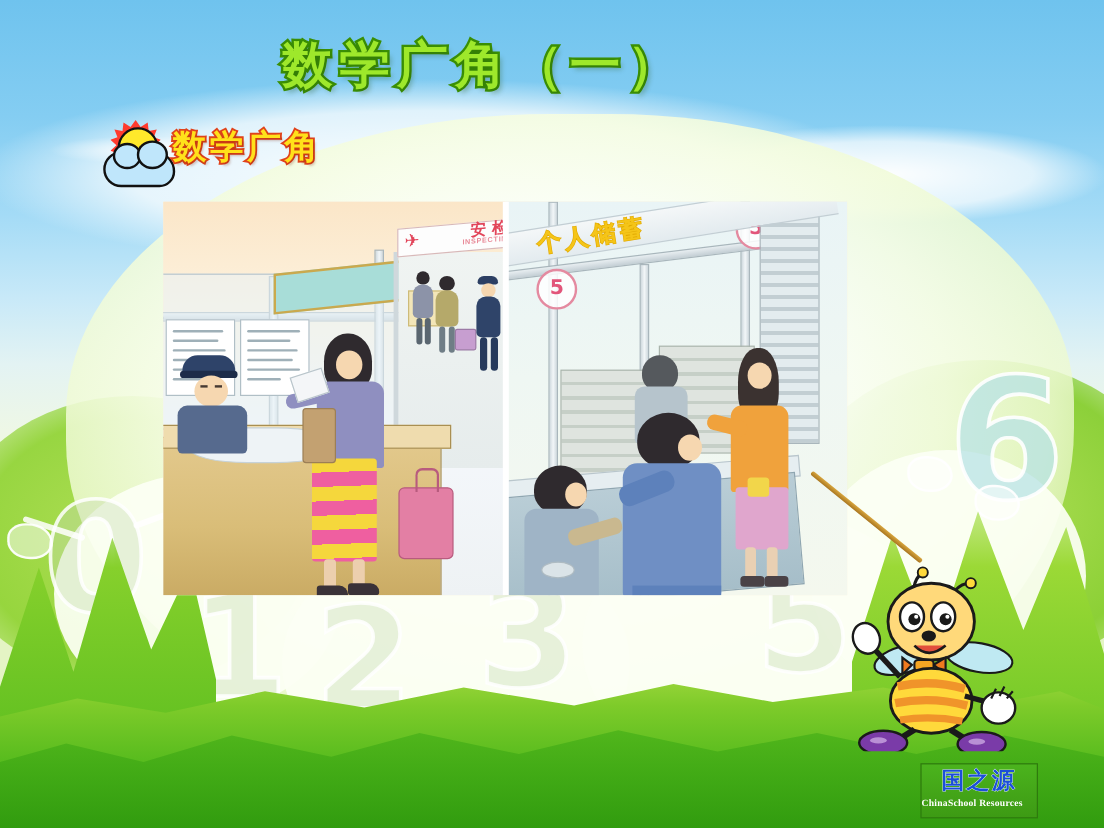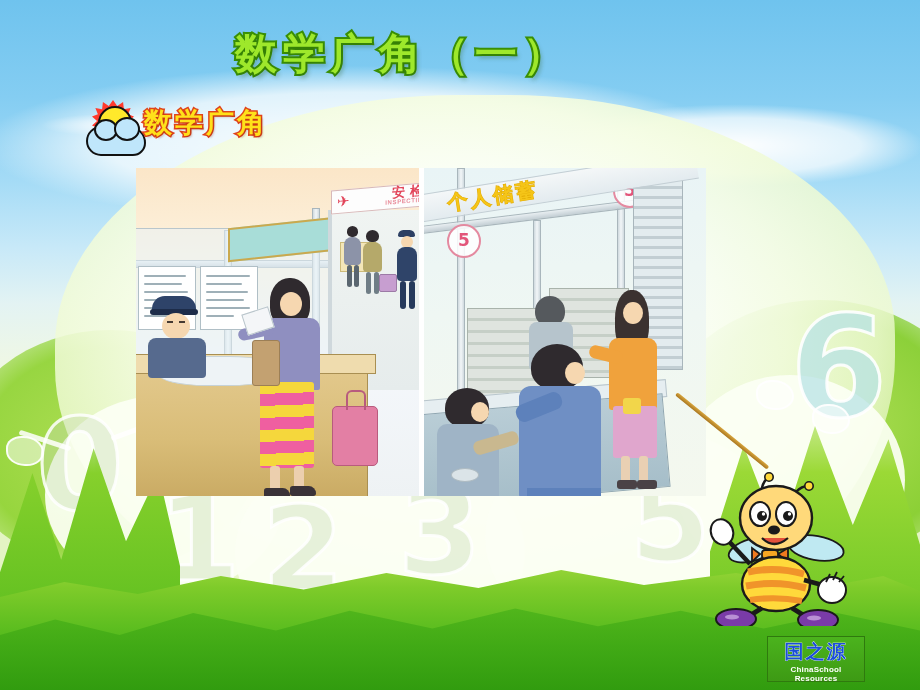--- a/index.html
+++ b/index.html
@@ -346,22 +346,21 @@
     text-align:center;
     font-family:"DejaVu Sans", sans-serif;
     font-size:19px; font-weight:700; letter-spacing:2px;
     color:#1b4fd8;
     -webkit-text-stroke:.5px #ffffff;
     paint-order: stroke fill;
     line-height:22px;
   }
   .logo .en {
     position:absolute; left:0; top:28px; width:96px;
-    text-align:center;
-    font-family:Liberation Sans, sans-serif;
+    font-family:Liberation Serif, serif;
     font-size:8px; font-weight:700; color:#ffffff; letter-spacing:.2px;
   }
 </style>
 </head>
 <body>
 
 <div id="slide">
 
   <div class="sky"></div>
   <div class="wisp-a"></div>

